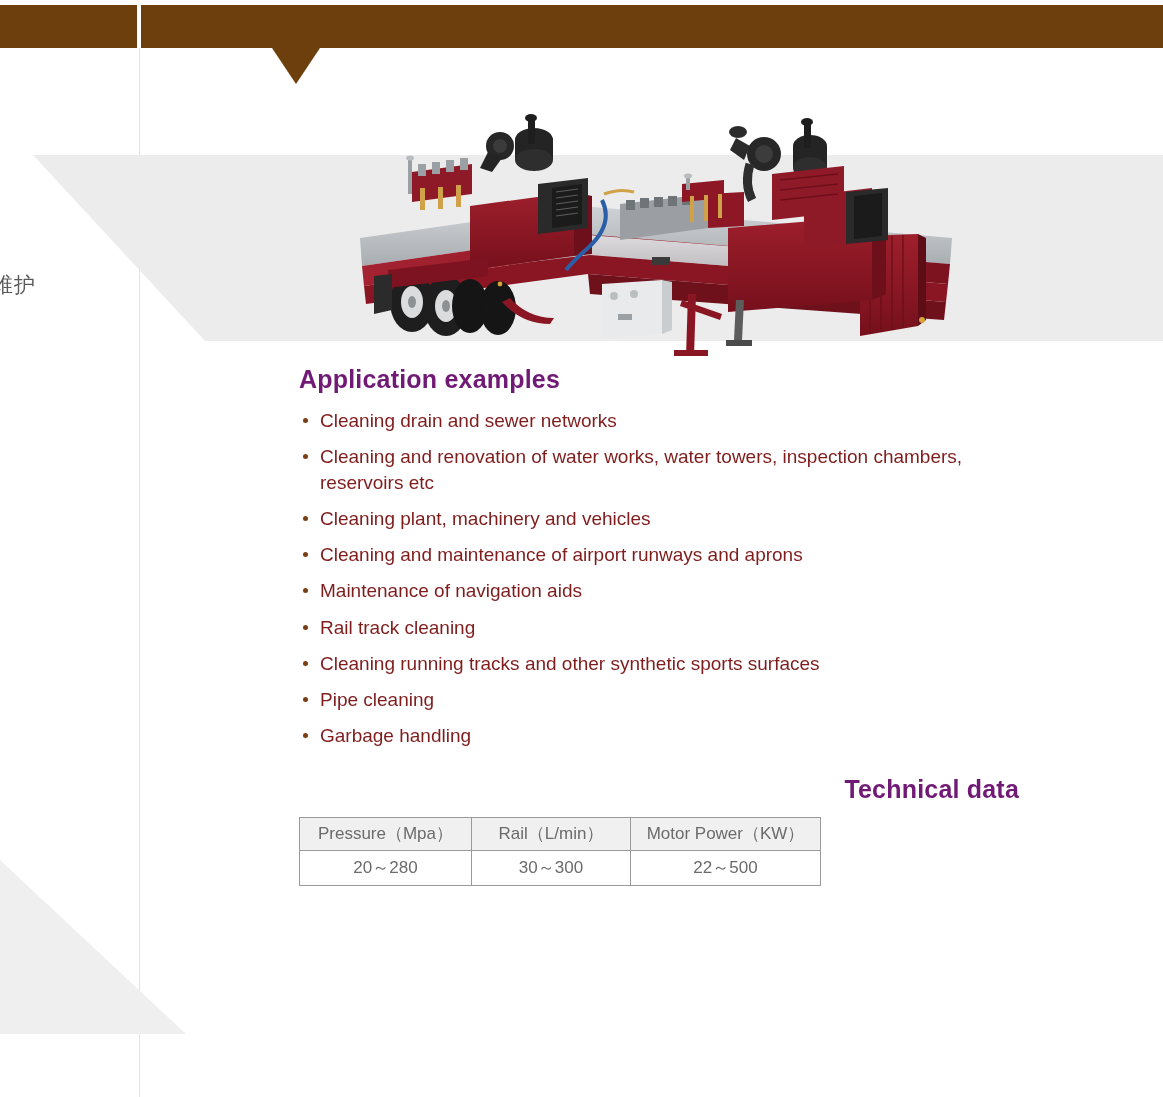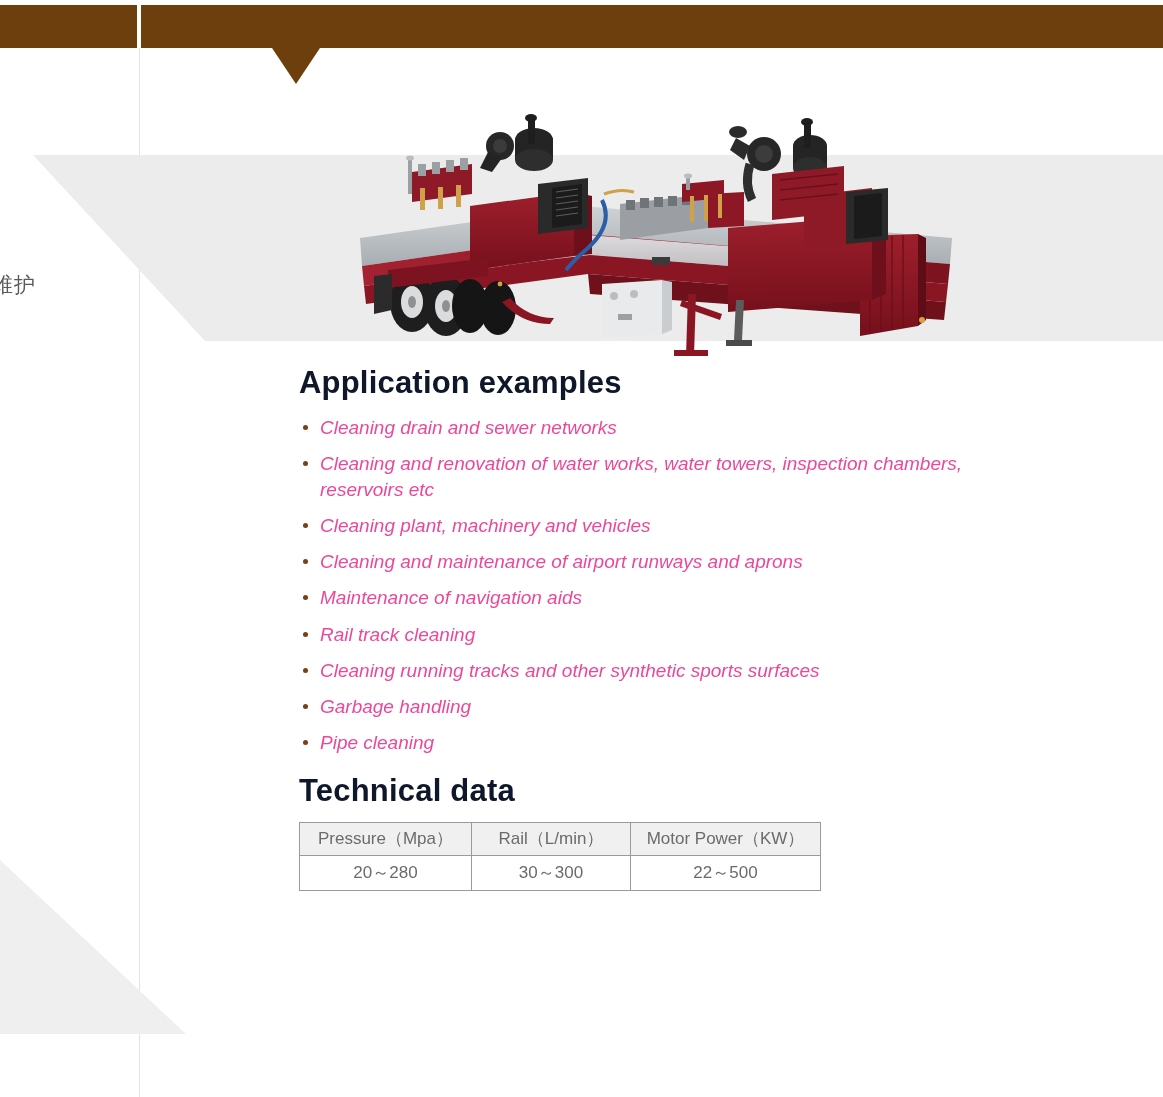--- a/index.html
+++ b/index.html
@@ -116,43 +116,43 @@
   
   .content {
     position: absolute;
     left: 299px;
     top: 365px;
     width: 720px;
   }
 
   h2.section-heading {
     margin: 0 0 14px 0;
-    font-size: 31px;
+    font-size: 25px;
     font-weight: bold;
-    color: #0f172a;
+    color: #701a75;
     letter-spacing: 0.2px;
   }
   h2.section-heading.tech {
-    margin-top: 17px;
+    margin-top: 26px;
     margin-bottom: 13px;
+    text-align: right;
   }
 
   ul.app-list {
     list-style: none;
     margin: 0;
     padding: 0;
   }
   ul.app-list li {
     position: relative;
     padding-left: 21px;
     margin-bottom: 11px;
     font-size: 19px;
     line-height: 1.33;
-    color: #ec4899;
-    font-style: italic;
+    color: #7f1d1d;
   }
   ul.app-list li::before {
     content: "";
     position: absolute;
     left: 4px;
     top: 10px;
     width: 5px;
     height: 5px;
     border-radius: 50%;
     background: #7b3f14;
@@ -374,22 +374,22 @@
     <h2 class="section-heading">Application examples</h2>
 
     <ul class="app-list">
       <li>Cleaning drain and sewer networks</li>
       <li>Cleaning and renovation of water works, water towers, inspection chambers, reservoirs etc</li>
       <li>Cleaning plant, machinery and vehicles</li>
       <li>Cleaning and maintenance of airport runways and aprons</li>
       <li>Maintenance of navigation aids</li>
       <li>Rail track cleaning</li>
       <li>Cleaning running tracks and other synthetic sports surfaces</li>
+      <li>Pipe cleaning</li>
       <li>Garbage handling</li>
-      <li>Pipe cleaning</li>
     </ul>
 
     <h2 class="section-heading tech">Technical data</h2>
 
     <table class="tech-table">
       <colgroup>
         <col class="c1">
           <col class="c2">
           <col class="c3">
       </colgroup>

